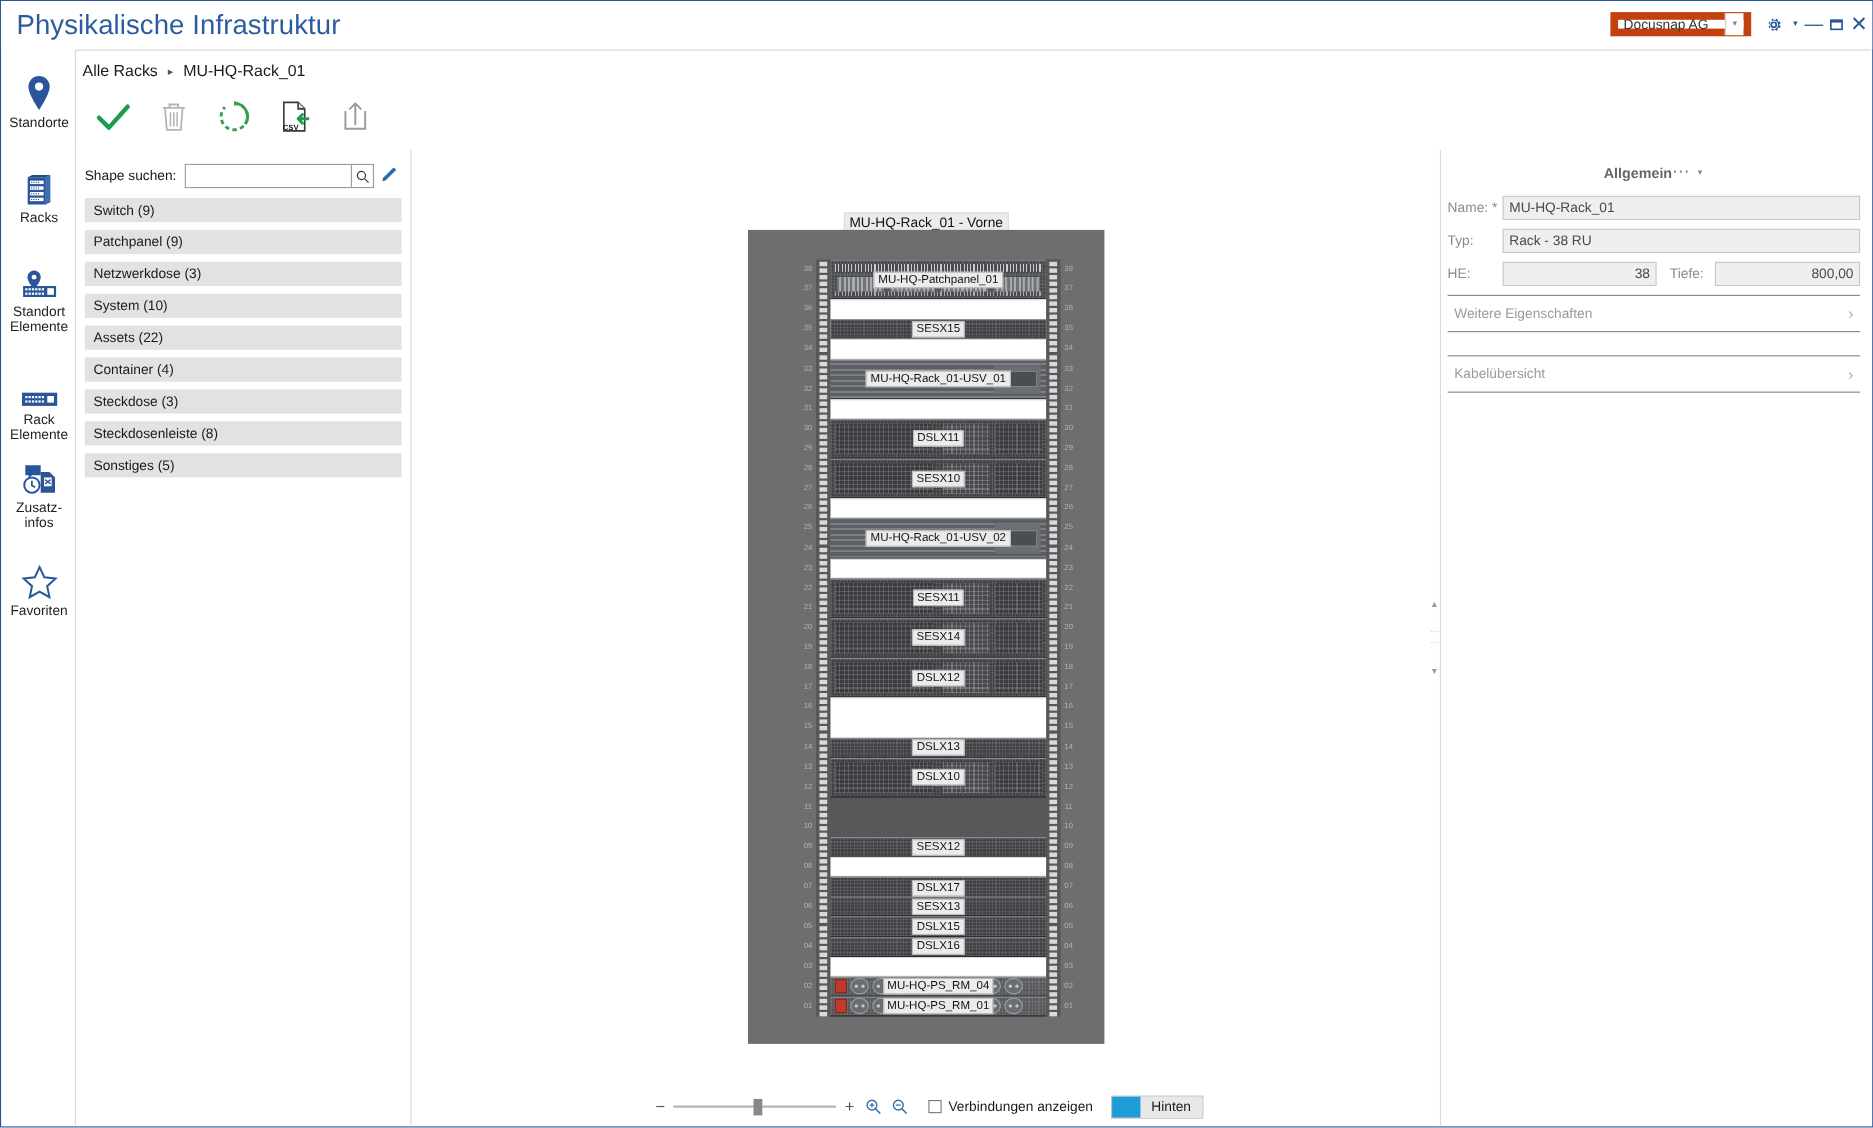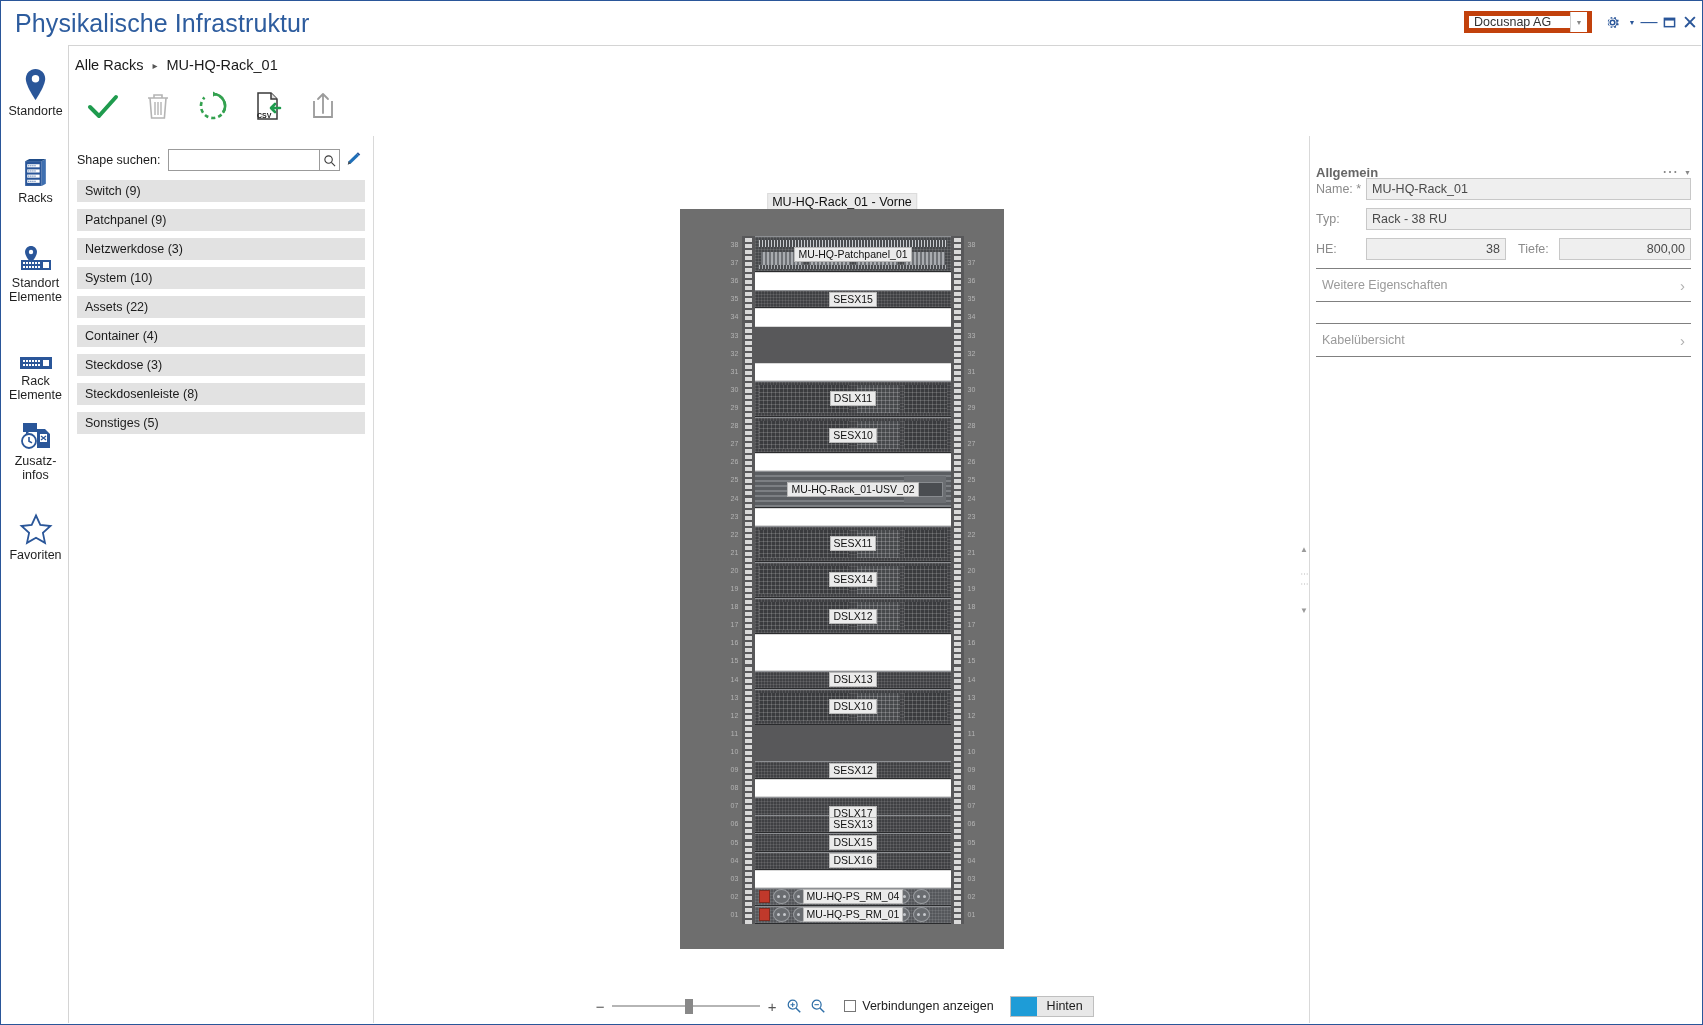--- a/index.html
+++ b/index.html
@@ -22,21 +22,21 @@
     background:#fff;
   }
   #app-title {
     position:absolute; left:14px; top:8px;
     font-size:25px; color:#2d5c9e; font-weight:400;
     letter-spacing:0.1px; white-space:nowrap;
   }
   #company-select {
     position:absolute; right:110px; top:10px;
     width:128px; height:22px;
-    border:5px solid #c2410c; background:#fff;
+    border:7px solid #c2410c; background:#fff;
     display:flex; align-items:center;
   }
   #company-select .cs-text {
     flex:1; padding-left:5px; font-size:12.5px; color:#333;
     white-space:nowrap; overflow:hidden;
   }
   #company-select .cs-arrow {
     width:17px; height:20px; border-left:1px solid #cfcfcf;
     display:flex; align-items:center; justify-content:center;
     font-size:7px; color:#888; background:#fff;
@@ -287,23 +287,22 @@
     background:#e8e8e8; font-size:12.5px; color:#1b1b1b;
   }
 
   
   #rightpanel {
     position:absolute; right:0; top:90px; width:392px; bottom:0;
     background:#fff; border-left:1px solid #d9d9d9;
   }
   #rp-header {
     position:absolute; left:0; right:10px; top:10px; height:22px;
-    display:flex; align-items:center; justify-content:space-between;
+    display:flex; align-items:center; justify-content:center;
     padding-left:6px;
-    margin-top:15px;
   }
   #rp-title { font-size:13px; color:#666; font-weight:bold; }
   #rp-menu { display:flex; align-items:center; gap:5px; color:#888; cursor:default;}
   #rp-menu .dots { font-size:16px; letter-spacing:1px; line-height:10px;}
   #rp-menu .caret { font-size:7px; }
   .rp-row {
     position:absolute; left:6px; right:10px; height:22px;
     display:flex; align-items:center;
   }
   .rp-lbl { width:50px; font-size:12.5px; color:#8b8b8b; flex:0 0 auto; }
@@ -819,20 +818,34 @@
                   <div class="patch-grp"></div>
                 </div>
                 <div class="patch-botstrip"></div>
                 <div class="dev-label">MU-HQ-Patchpanel_01</div>
               </div>
               <div class="device empty" style="top: 36.2105px; height: 36.2105px;"></div>
               <div class="device" style="top: 54.3158px; height: 18.1053px;">
                 <div class="dev-label">SESX15</div>
               </div>
               <div class="device empty" style="top: 72.4211px; height: 18.1053px;"></div>
+              <div class="device ups" style="top: 90.5263px; height: 36.2105px;">
+                <div class="ups-panel">
+                  <div class="ups-dots">
+                    <i></i>
+                    <i></i>
+                  </div>
+                  <div class="ups-dots2">
+                    <i></i>
+                    <i></i>
+                  </div>
+                  <div class="ups-screen"></div>
+                </div>
+                <div class="dev-label">MU-HQ-Rack_01-USV_01</div>
+              </div>
               <div class="device empty" style="top: 126.737px; height: 18.1053px;"></div>
               <div class="device" style="top: 144.842px; height: 36.2105px;">
                 <div class="srv-grill"></div>
                 <div class="srv-mid"></div>
                 <div class="srv-right"></div>
                 <div class="dev-label">DSLX11</div>
               </div>
               <div class="device" style="top: 181.053px; height: 36.2105px;">
                 <div class="srv-grill"></div>
                 <div class="srv-mid"></div>
@@ -880,21 +893,21 @@
               <div class="device" style="top: 452.632px; height: 36.2105px;">
                 <div class="srv-grill"></div>
                 <div class="srv-mid"></div>
                 <div class="srv-right"></div>
                 <div class="dev-label">DSLX10</div>
               </div>
               <div class="device" style="top: 525.053px; height: 18.1053px;">
                 <div class="dev-label">SESX12</div>
               </div>
               <div class="device empty" style="top: 543.158px; height: 18.1053px;"></div>
-              <div class="device" style="top: 561.263px; height: 33px;">
+              <div class="device" style="top: 561.263px; height: 20px;">
                 <div class="dev-label">DSLX17</div>
               </div>
               <div class="device" style="top: 579.368px; height: 18.1053px;">
                 <div class="dev-label">SESX13</div>
               </div>
               <div class="device" style="top: 597.474px; height: 18.1053px;">
                 <div class="dev-label">DSLX15</div>
               </div>
               <div class="device" style="top: 615.579px; height: 18.1053px;">
                 <div class="dev-label">DSLX16</div>

